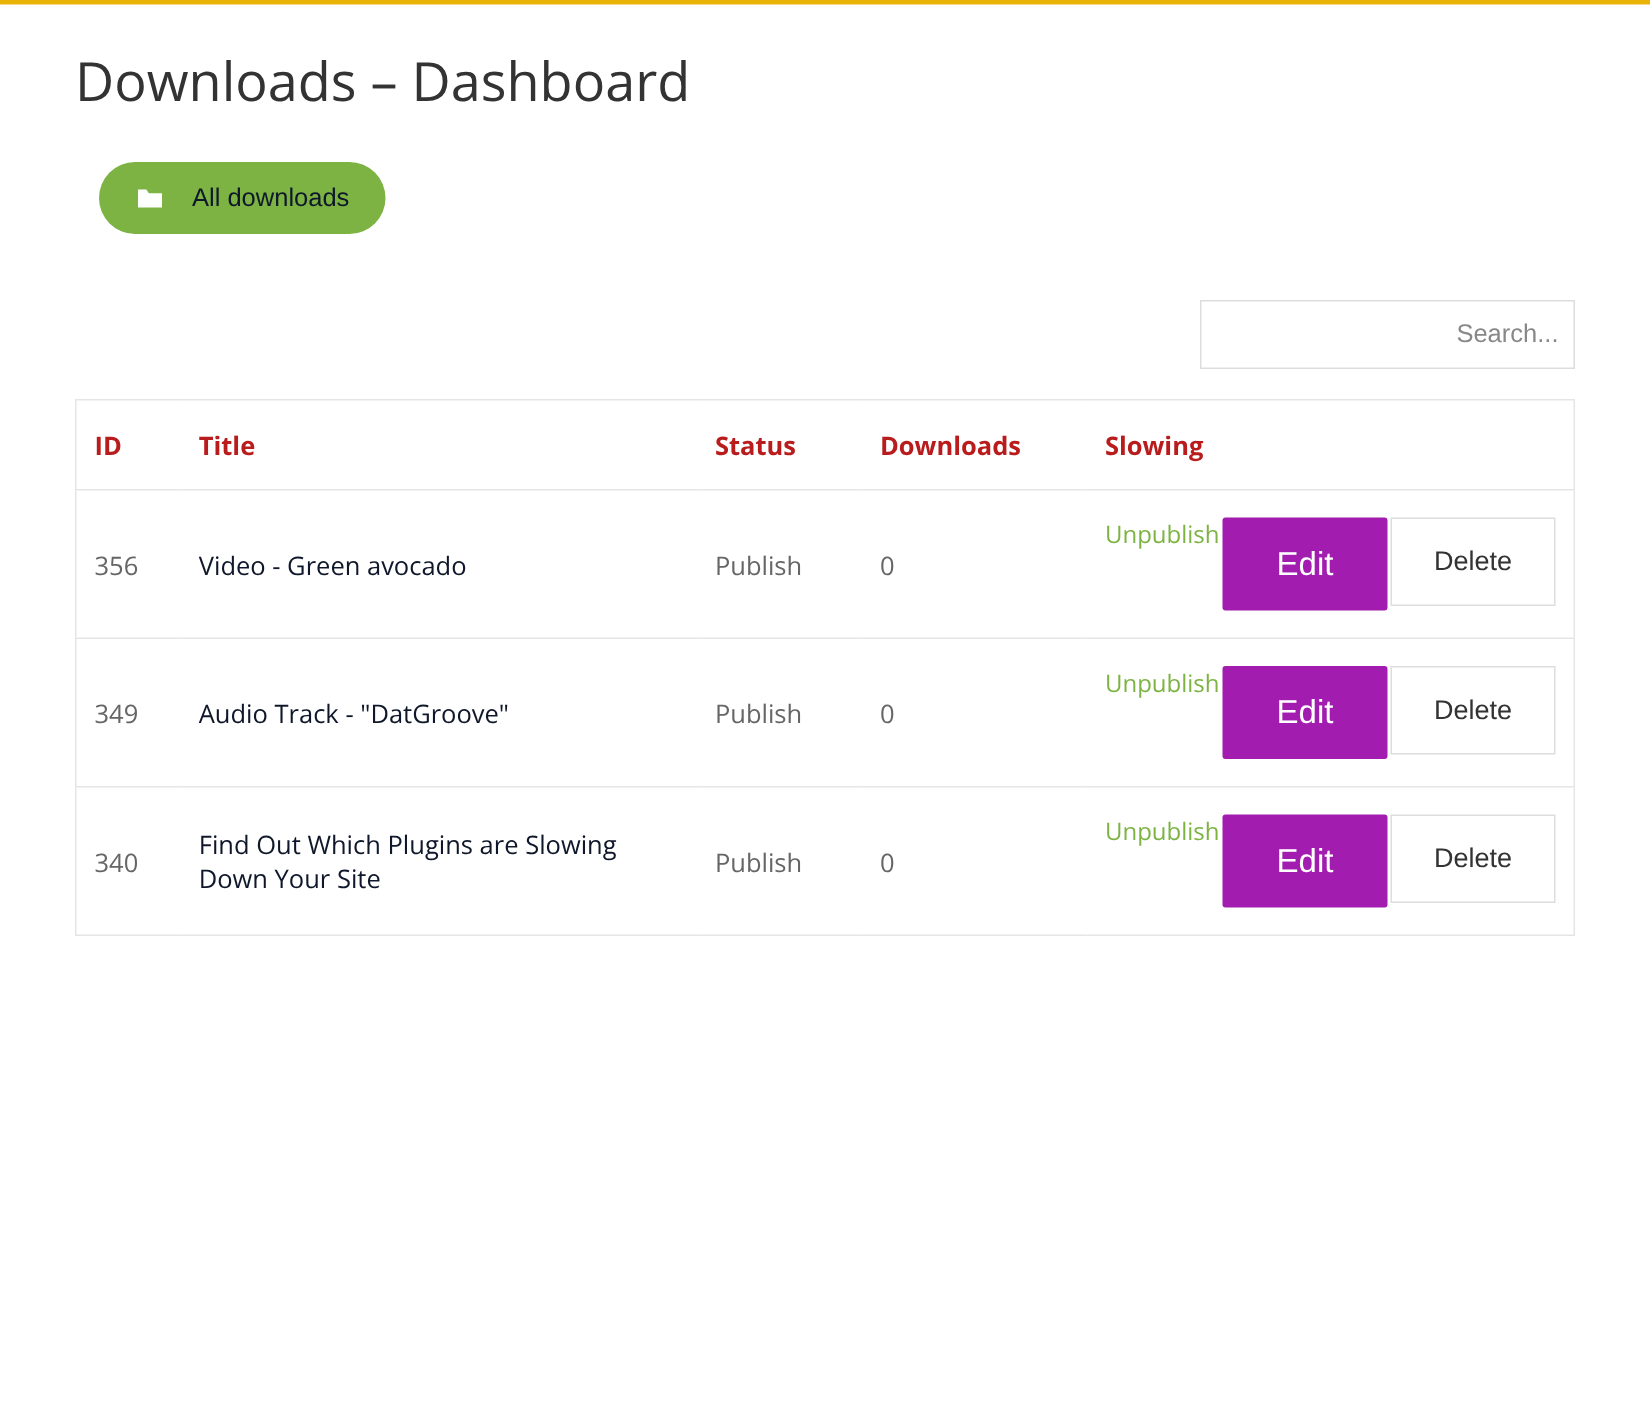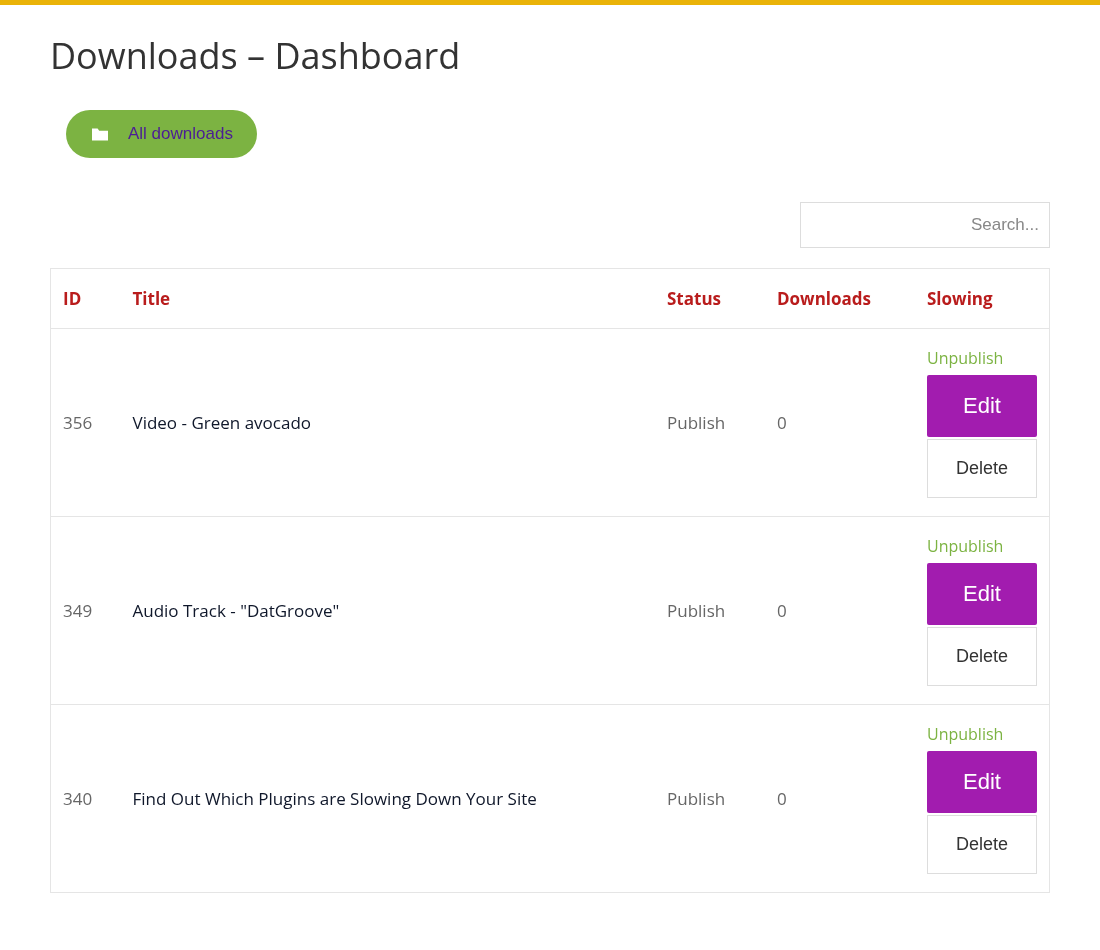--- a/index.html
+++ b/index.html
@@ -7,40 +7,40 @@
     margin: 0;
     padding: 0;
     font-family: "Open Sans", "Segoe UI", Arial, sans-serif;
     background: #ffffff;
     color: #333;
   }
   .page {
     width: 1100px;
     min-height: 950px;
     padding: 0 50px 40px 50px;
-    border-top: 5px solid #eab308;
+    border-top: 3px solid #eab308;
   }
   .page-title {
     font-size: 36px;
     font-weight: 400;
     color: #333;
     margin: 26px 0 30px 0;
   }
   .button-row {
     display: flex;
     gap: 20px;
     padding-left: 16px;
     margin-bottom: 44px;
   }
   .pill-btn {
     display: inline-flex;
     align-items: center;
     gap: 18px;
     background: #7cb342;
-    color: #4c1d95;
+    color: #0f172a;
     border: none;
     border-radius: 999px;
     padding: 14px 24px;
     font-size: 17px;
     font-weight: 400;
     cursor: pointer;
   }
   .pill-btn .icon { display: inline-flex; }
   .search-row {
     display: flex;
@@ -79,21 +79,21 @@
   .col-title { width: auto; }
   .col-status { width: 110px; }
   .col-downloads { width: 150px; }
   .col-actions { width: 130px; }
   .title-link {
     color: #0f172a;
     text-decoration: none;
     cursor: pointer;
   }
   .cell-muted { color: #666; }
-  .actions-cell { display: flex; flex-direction: column; align-items: flex-start; gap: 2px; }
+  .actions-cell { display: flex; flex-direction: row; align-items: flex-start; gap: 2px; }
   .unpublish-link {
     color: #7cb342;
     font-size: 16px;
     text-decoration: none;
     cursor: pointer;
     margin-bottom: 4px;
   }
   .edit-btn {
     background: #a21caf;
     color: #fff;

